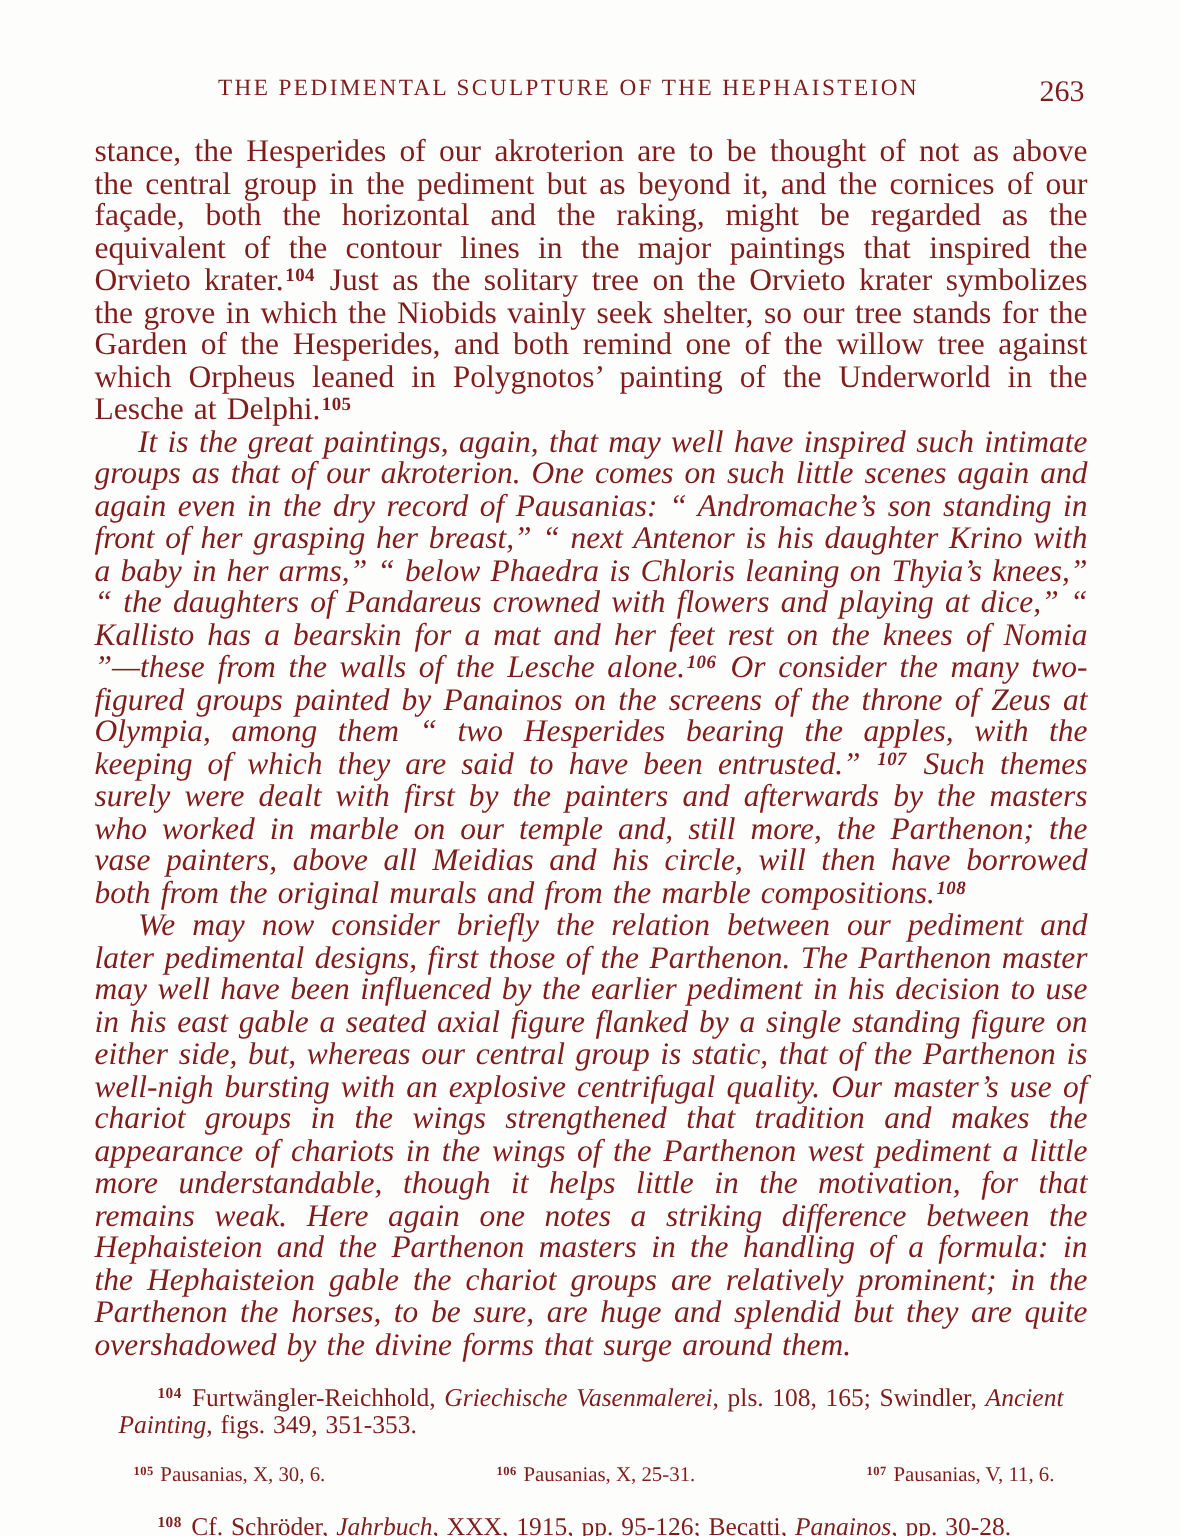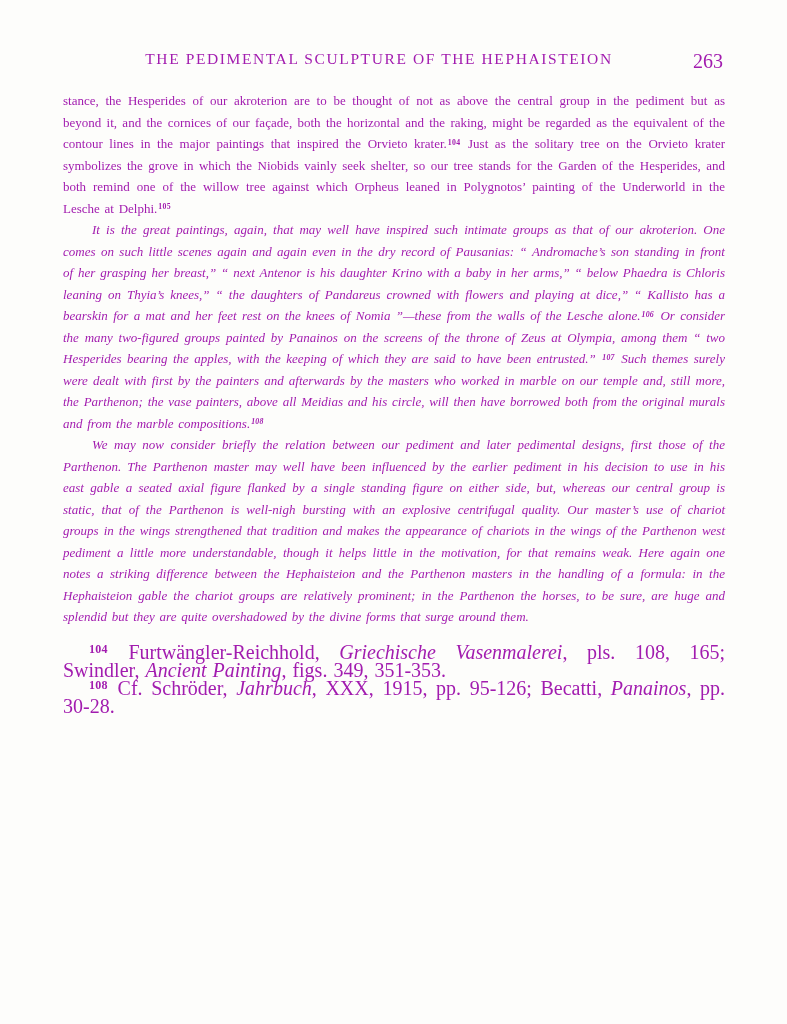--- a/index.html
+++ b/index.html
@@ -6,21 +6,21 @@
     margin: 0;
     padding: 0;
     background: #ffffff;
   }
   .page {
     position: relative;
     width: 787px;
     height: 1024px;
     background: #fdfdfb;
     font-family: "Liberation Serif", "DejaVu Serif", serif;
-    color: #a21caf;
+    color: #7f1d1d;
     overflow: hidden;
   }
   .content {
     position: absolute;
     left: 63px;
     top: 50px;
     width: 662px;
   }
   .running-head {
     position: relative;
@@ -35,21 +35,21 @@
     padding-right: 30px;
   }
   .page-number {
     position: absolute;
     right: 2px;
     top: 0;
     font-size: 20px;
   }
   .body-text p.para {
     margin: 0;
-    font-size: 13px;
+    font-size: 21px;
     line-height: 21.5px;
     text-align: justify;
     word-spacing: 1.5px;
   }
   .body-text p.para.indent {
     text-indent: 29px;
     font-style: italic;
   }
   sup.fn-ref {
     font-size: 0.60em;
@@ -58,22 +58,22 @@
     top: -0.45em;
     vertical-align: baseline;
     font-weight: 600;
     letter-spacing: 0.3px;
     padding: 0 1px;
   }
   .footnotes {
     margin-top: 15px;
   }
   .footnotes p.footnote {
-    margin: 0;
-    font-size: 20px;
+    margin: 16px;
+    font-size: 17px;
     line-height: 18px;
     text-align: justify;
     text-indent: 25px;
     word-spacing: 1px;
   }
   .footnote-row {
     display: flex;
     justify-content: space-between;
     padding-left: 25px;
     padding-right: 22px;
@@ -96,17 +96,22 @@
     </div>
 
     <div class="body-text">
         <p class="para"><span>stance, the Hesperides of our akroterion are to be thought of not as above the central group in the pediment but as beyond it, and the cornices of our façade, both the horizontal and the raking, might be regarded as the equivalent of the contour lines in the major paintings that inspired the Orvieto krater.</span><sup class="fn-ref">104</sup><span> Just as the solitary tree on the Orvieto krater symbolizes the grove in which the Niobids vainly seek shelter, so our tree stands for the Garden of the Hesperides, and both remind one of the willow tree against which Orpheus leaned in Polygnotos’ painting of the Underworld in the Lesche at Delphi.</span><sup class="fn-ref">105</sup></p>
         <p class="para indent"><span>It is the great paintings, again, that may well have inspired such intimate groups as that of our akroterion. One comes on such little scenes again and again even in the dry record of Pausanias: “ Andromache’s son standing in front of her grasping her breast,” “ next Antenor is his daughter Krino with a baby in her arms,” “ below Phaedra is Chloris leaning on Thyia’s knees,” “ the daughters of Pandareus crowned with flowers and playing at dice,” “ Kallisto has a bearskin for a mat and her feet rest on the knees of Nomia ”—these from the walls of the Lesche alone.</span><sup class="fn-ref">106</sup><span> Or consider the many two-figured groups painted by Panainos on the screens of the throne of Zeus at Olympia, among them “ two Hesperides bearing the apples, with the keeping of which they are said to have been entrusted.” </span><sup class="fn-ref">107</sup><span> Such themes surely were dealt with first by the painters and afterwards by the masters who worked in marble on our temple and, still more, the Parthenon; the vase painters, above all Meidias and his circle, will then have borrowed both from the original murals and from the marble compositions.</span><sup class="fn-ref">108</sup></p>
         <p class="para indent"><span>We may now consider briefly the relation between our pediment and later pedimental designs, first those of the Parthenon. The Parthenon master may well have been influenced by the earlier pediment in his decision to use in his east gable a seated axial figure flanked by a single standing figure on either side, but, whereas our central group is static, that of the Parthenon is well-nigh bursting with an explosive centrifugal quality. Our master’s use of chariot groups in the wings strengthened that tradition and makes the appearance of chariots in the wings of the Parthenon west pediment a little more understandable, though it helps little in the motivation, for that remains weak. Here again one notes a striking difference between the Hephaisteion and the Parthenon masters in the handling of a formula: in the Hephaisteion gable the chariot groups are relatively prominent; in the Parthenon the horses, to be sure, are huge and splendid but they are quite overshadowed by the divine forms that surge around them.</span></p>
       </div>
 
     <div class="footnotes">
         <p class="footnote"><sup class="fn-ref">104</sup><span> Furtwängler-Reichhold, </span><i>Griechische Vasenmalerei</i><span>, pls. 108, 165; Swindler, </span><i>Ancient Painting</i><span>, figs. 349, 351-353.</span></p>
+        <div class="footnote-row">
+          <span class="footnote-cell"><sup class="fn-ref">105</sup><span> Pausanias, X, 30, 6.</span></span>
+          <span class="footnote-cell"><sup class="fn-ref">106</sup><span> Pausanias, X, 25-31.</span></span>
+          <span class="footnote-cell"><sup class="fn-ref">107</sup><span> Pausanias, V, 11, 6.</span></span>
+        </div>
         <p class="footnote"><sup class="fn-ref">108</sup><span> Cf. Schröder, </span><i>Jahrbuch</i><span>, XXX, 1915, pp. 95-126; Becatti, </span><i>Panainos</i><span>, pp. 30-28.</span></p>
       </div>
 
   </div>
 </div>
 
 </body></html>

